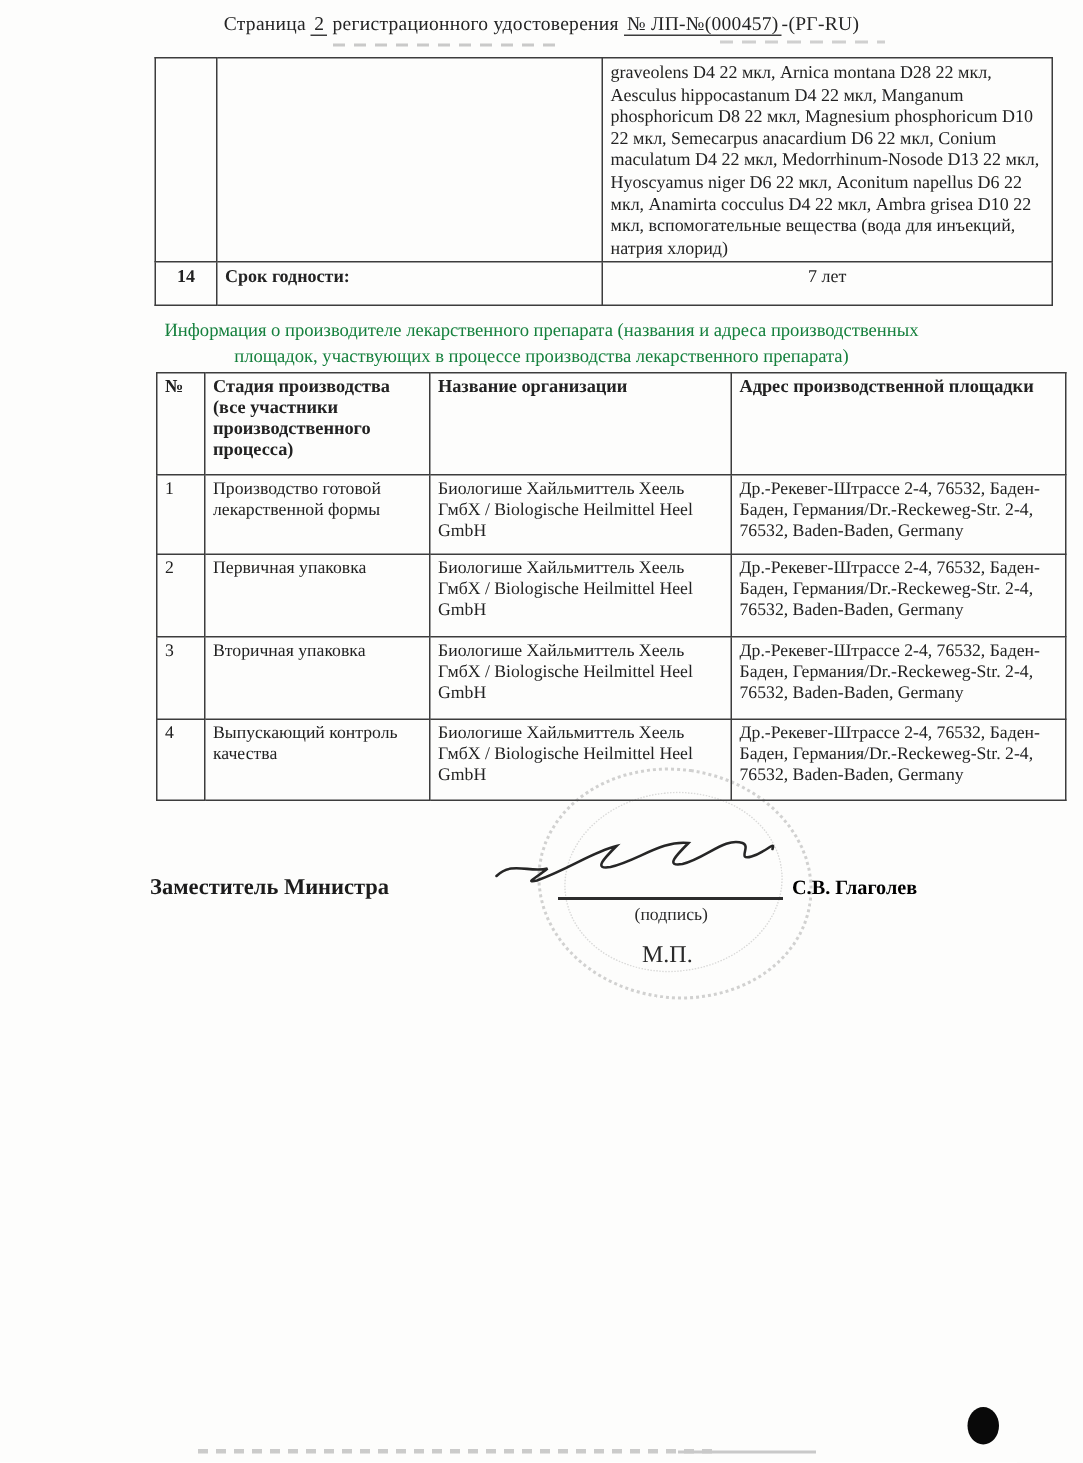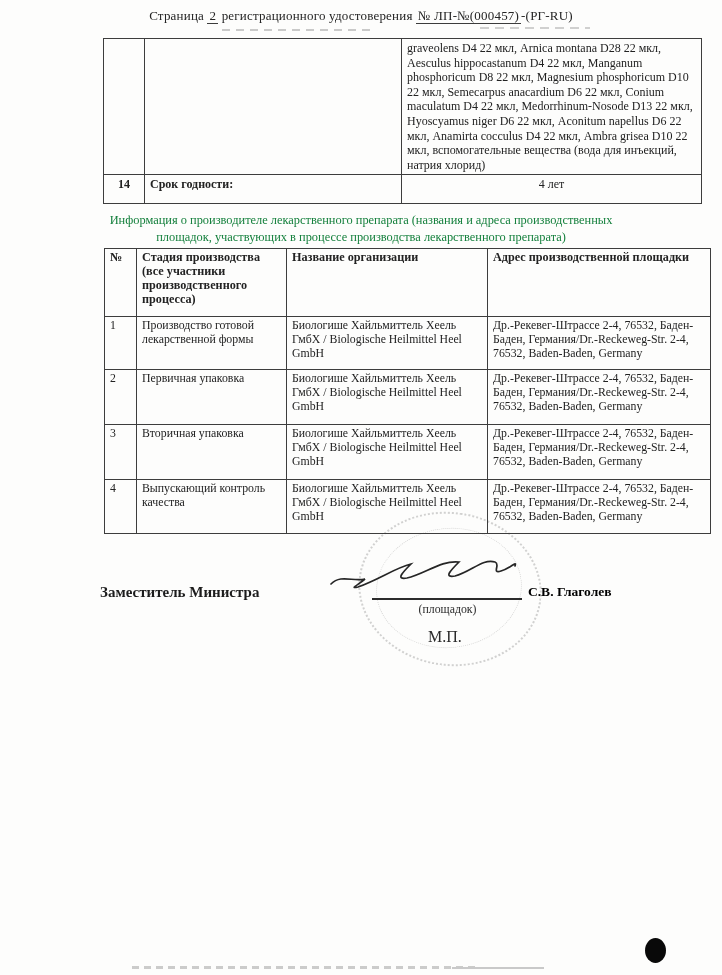--- a/index.html
+++ b/index.html
@@ -74,21 +74,21 @@
   <table class="t1">
     <tbody>
         <tr>
       <td class="numcell" style="height:131px"></td>
       <td class="labelcell"></td>
       <td class="valuecell">graveolens D4 22 мкл, Arnica montana D28 22 мкл, Aesculus hippocastanum D4 22 мкл, Manganum phosphoricum D8 22 мкл, Magnesium phosphoricum D10 22 мкл, Semecarpus anacardium D6 22 мкл, Conium maculatum D4 22 мкл, Medorrhinum-Nosode D13 22 мкл, Hyoscyamus niger D6 22 мкл, Aconitum napellus D6 22 мкл, Anamirta cocculus D4 22 мкл, Ambra grisea D10 22 мкл, вспомогательные вещества (вода для инъекций, натрия хлорид)</td>
     </tr>
     <tr>
       <td class="numcell" style="height:24px">14</td>
       <td class="labelcell">Срок годности:</td>
-      <td class="valuecell centerval">4 лет</td>
+      <td class="valuecell centerval">7 лет</td>
     </tr>
   </tbody>
     </table>
 
   <div class="intro">Информация о производителе лекарственного препарата (названия и адреса производственных площадок, участвующих в процессе производства лекарственного препарата)</div>
 
   <table class="t2">
     <tbody>
         <tr>
       <td class="hdr c-num" style="height:63px">№</td>
@@ -124,20 +124,20 @@
     </table>
 
   <div class="stamp"></div>
   <div class="stamp-inner"></div>
   <svg class="sig-svg" viewBox="0 0 210 62">
     <path d="M6,46 C16,36 28,44 40,41 C33,47 24,51 33,49 C55,41 70,30 86,26 C78,34 70,42 82,40 C100,36 116,22 134,24 C126,32 118,40 130,38 C146,34 158,20 170,24 C176,26 166,36 176,33 C186,30 192,22 190,28" fill="none" stroke="#262626" stroke-width="1.7" stroke-linecap="round"></path>
   </svg>
   <div class="sig-left">Заместитель Министра</div>
   <div class="sig-line"></div>
   <div class="sig-right">С.В. Глаголев</div>
-  <div class="sig-caption">(площадок)</div>
+  <div class="sig-caption">(подпись)</div>
   <div class="sig-seal">М.П.</div>
 
   <div class="black-dot"></div>
   <div class="bottom-smudge1"></div>
   <div class="bottom-smudge2"></div>
 
 </div>
 
 </body></html>

